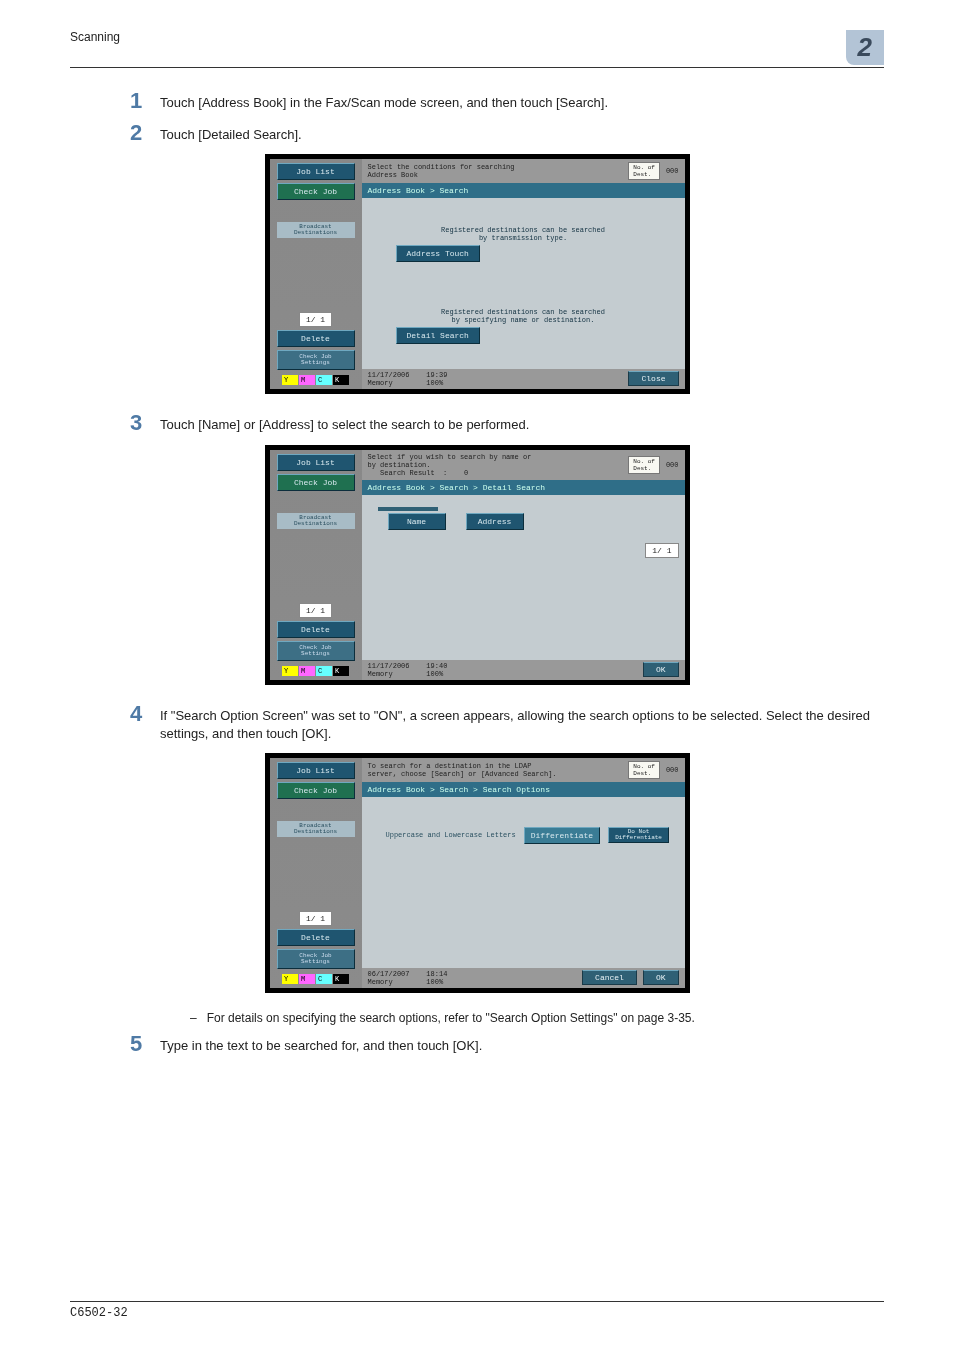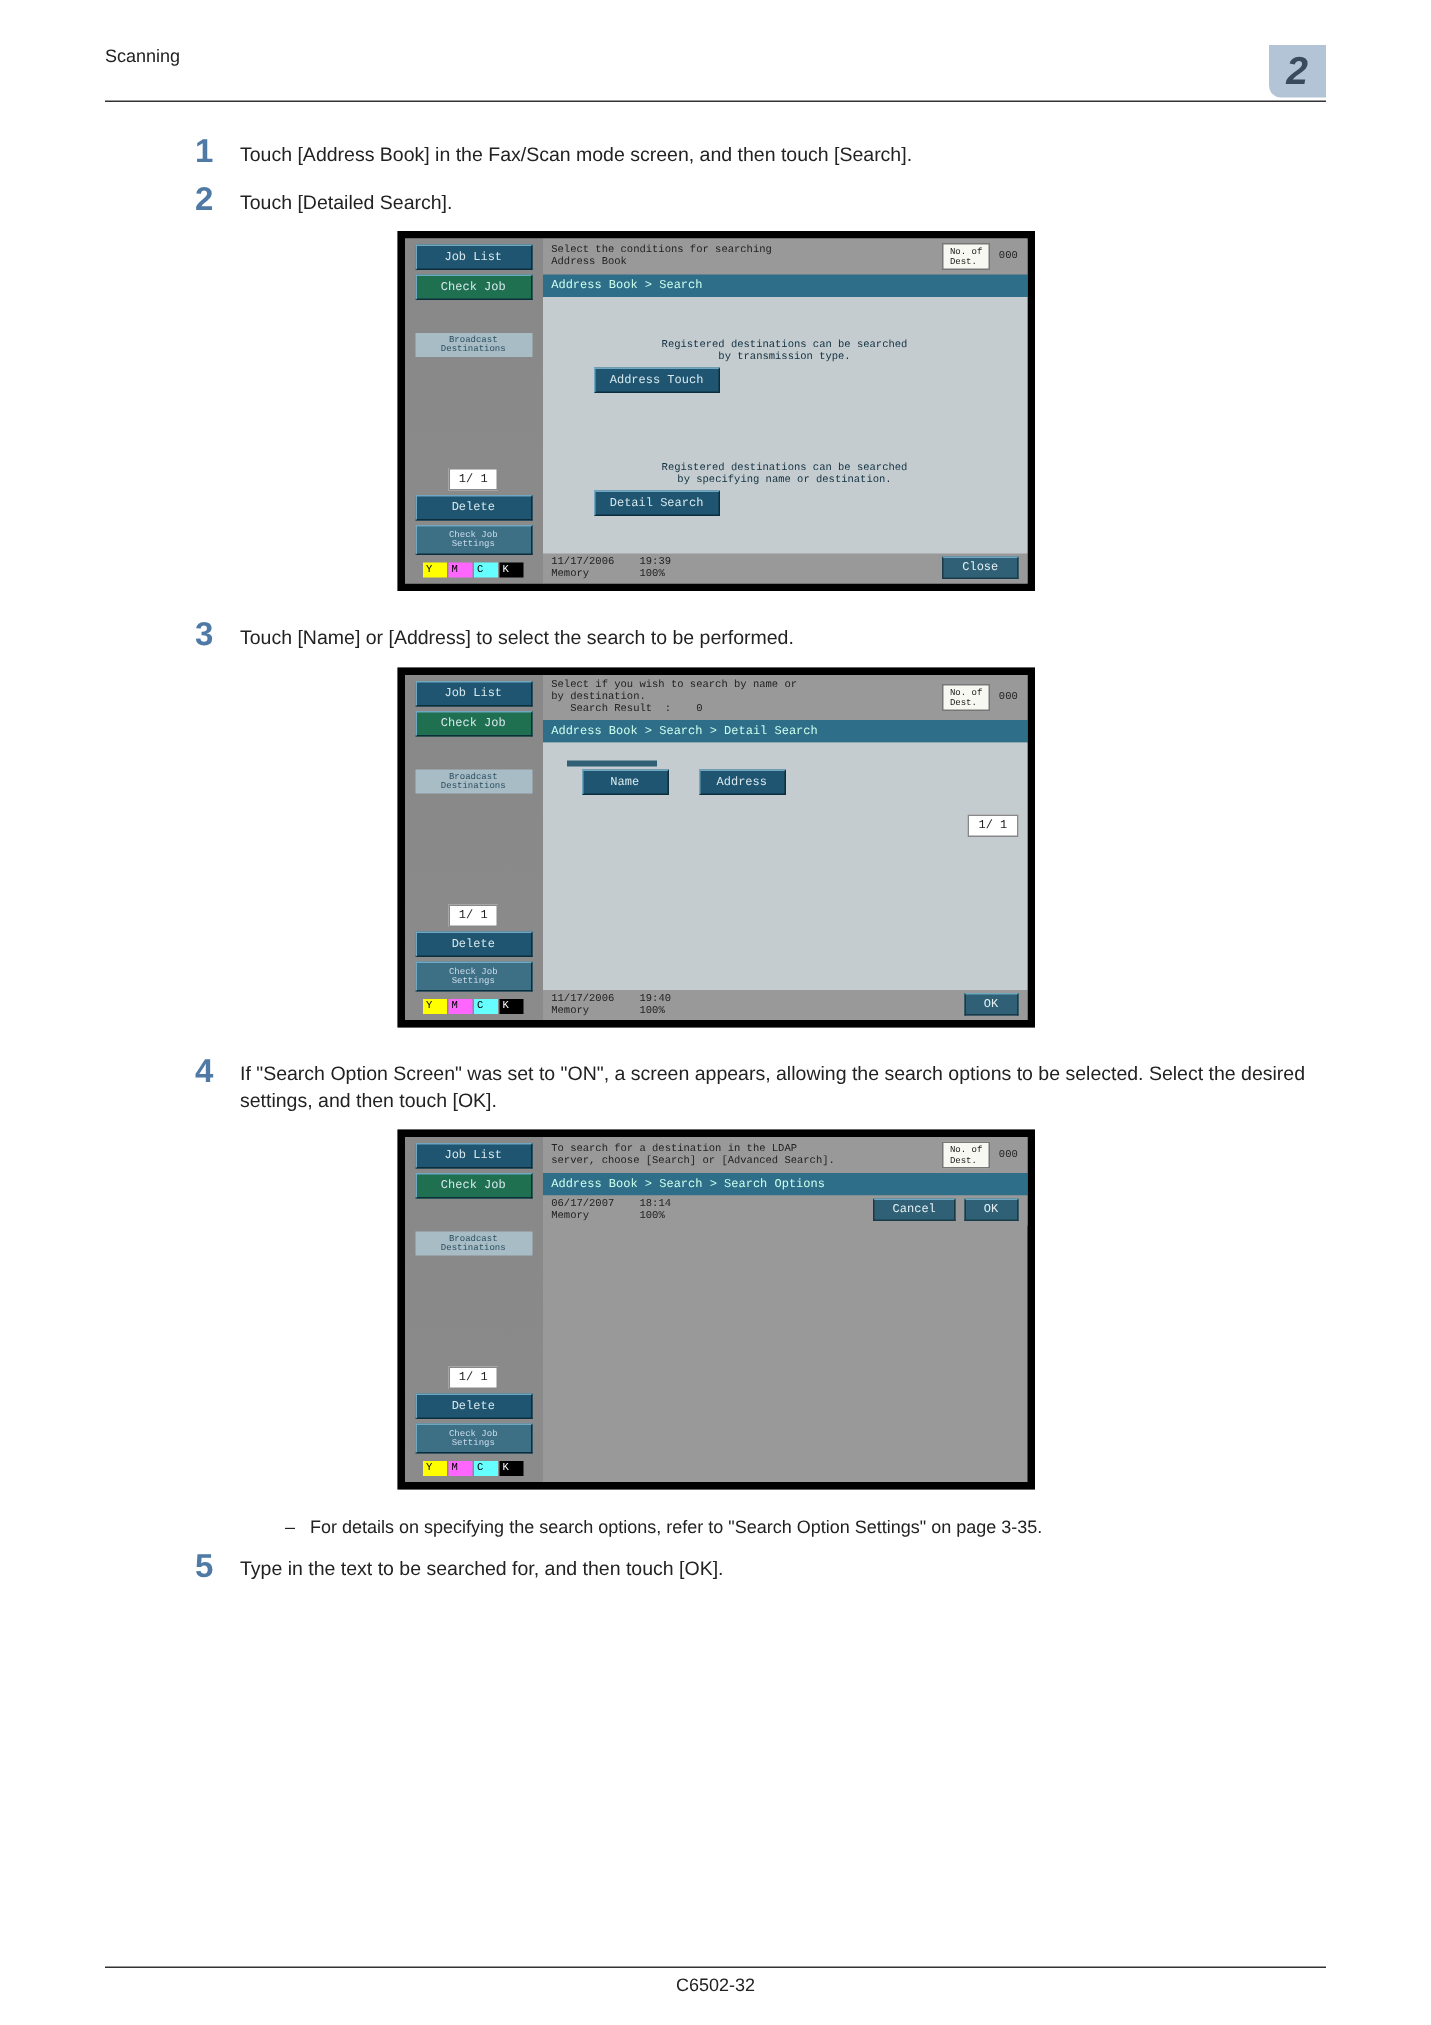--- a/index.html
+++ b/index.html
@@ -130,28 +130,29 @@
   }
   .ss-close { background: #2f6075; color: #e6f0f4; padding: 2px 12px; font-size: 8px; border: 1px solid #1a3a48; border-top-color: #6fa8c0; }
   .pager-box { background: #fff; color: #222; border: 1px solid #888; font-size: 8px; padding: 2px 6px; }
   .ymck { display: flex; gap: 1px; margin-top: 2px; }
   .ymck span { width: 16px; height: 10px; display: inline-block; font-size: 7px; color: #000; text-align: left; padding-left: 2px; line-height: 10px; }
   .tab-row { display: flex; gap: 50px; margin-bottom: 8px; }
   .hint { color: #113040; font-size: 7px; text-align: center; margin: 6px 0 3px 0; }
 
   .page-footer {
     position: absolute;
-    bottom: 20px;
+    bottom: 30px;
     left: 70px;
     right: 70px;
     border-top: 1px solid #333;
     display: flex;
-    justify-content: center;
+    justify-content: flex-start;
     font-size: 12px;
     padding-top: 4px;
+    font-family: Liberation Mono, monospace;
   }
 </style>
 </head>
 <body>
 
 <div class="header-line">
   <span class="scanning">Scanning</span>
   <span class="chapter-badge">2</span>
 </div>
 
@@ -310,20 +311,30 @@
     <div class="ss-msg-bar">
       <span style="white-space:pre">To search for a destination in the LDAP
 server, choose [Search] or [Advanced Search].</span>
       <span style="display:flex;gap:6px;align-items:center">
         <span class="ss-dest-box" style="white-space:pre">No. of
 Dest.</span>
         <span>000</span>
       </span>
     </div>
     <div class="ss-crumb">Address Book &gt; Search &gt; Search Options</div>
+    <div class="ss-body">
+      <div style="height:24px"></div>
+      <div style="display:flex;align-items:center;gap:8px;margin-left:18px">
+        <span style="color:#2a5060">Uppercase and Lowercase Letters</span>
+        <span class="ss-btn" style="display:inline-block;width:auto;padding:3px 6px;background:#3a7c95">Differentiate</span>
+        <span class="ss-btn" style="display:inline-block;width:auto;padding:1px 6px;font-size:6px;line-height:1;white-space:pre">Do Not
+Differentiate</span>
+      </div>
+      <div style="height:90px"></div>
+    </div>
     <div class="ss-footer">
       <span>
         <span>06/17/2007</span>&nbsp;&nbsp;&nbsp;
         <span>18:14</span><br>
         <span>Memory</span>&nbsp;&nbsp;&nbsp;&nbsp;&nbsp;&nbsp;&nbsp;
         <span>100%</span>
       </span>
       <span style="display:flex;gap:6px">
         <span class="ss-close">Cancel</span>
         <span class="ss-close">OK</span>

